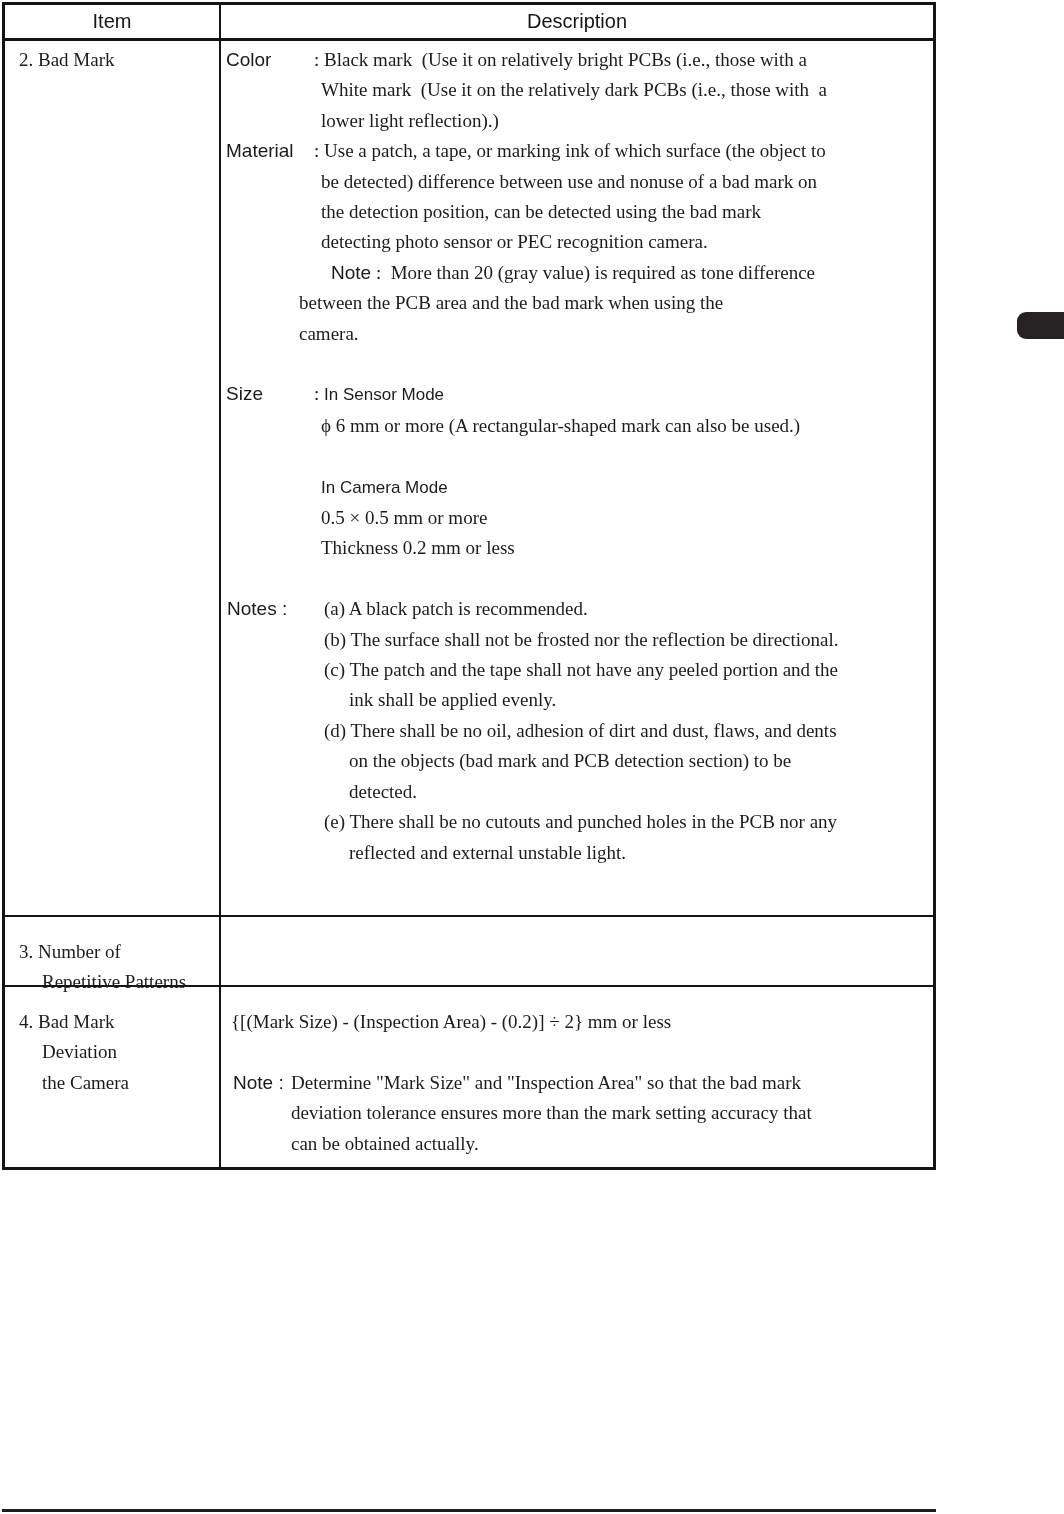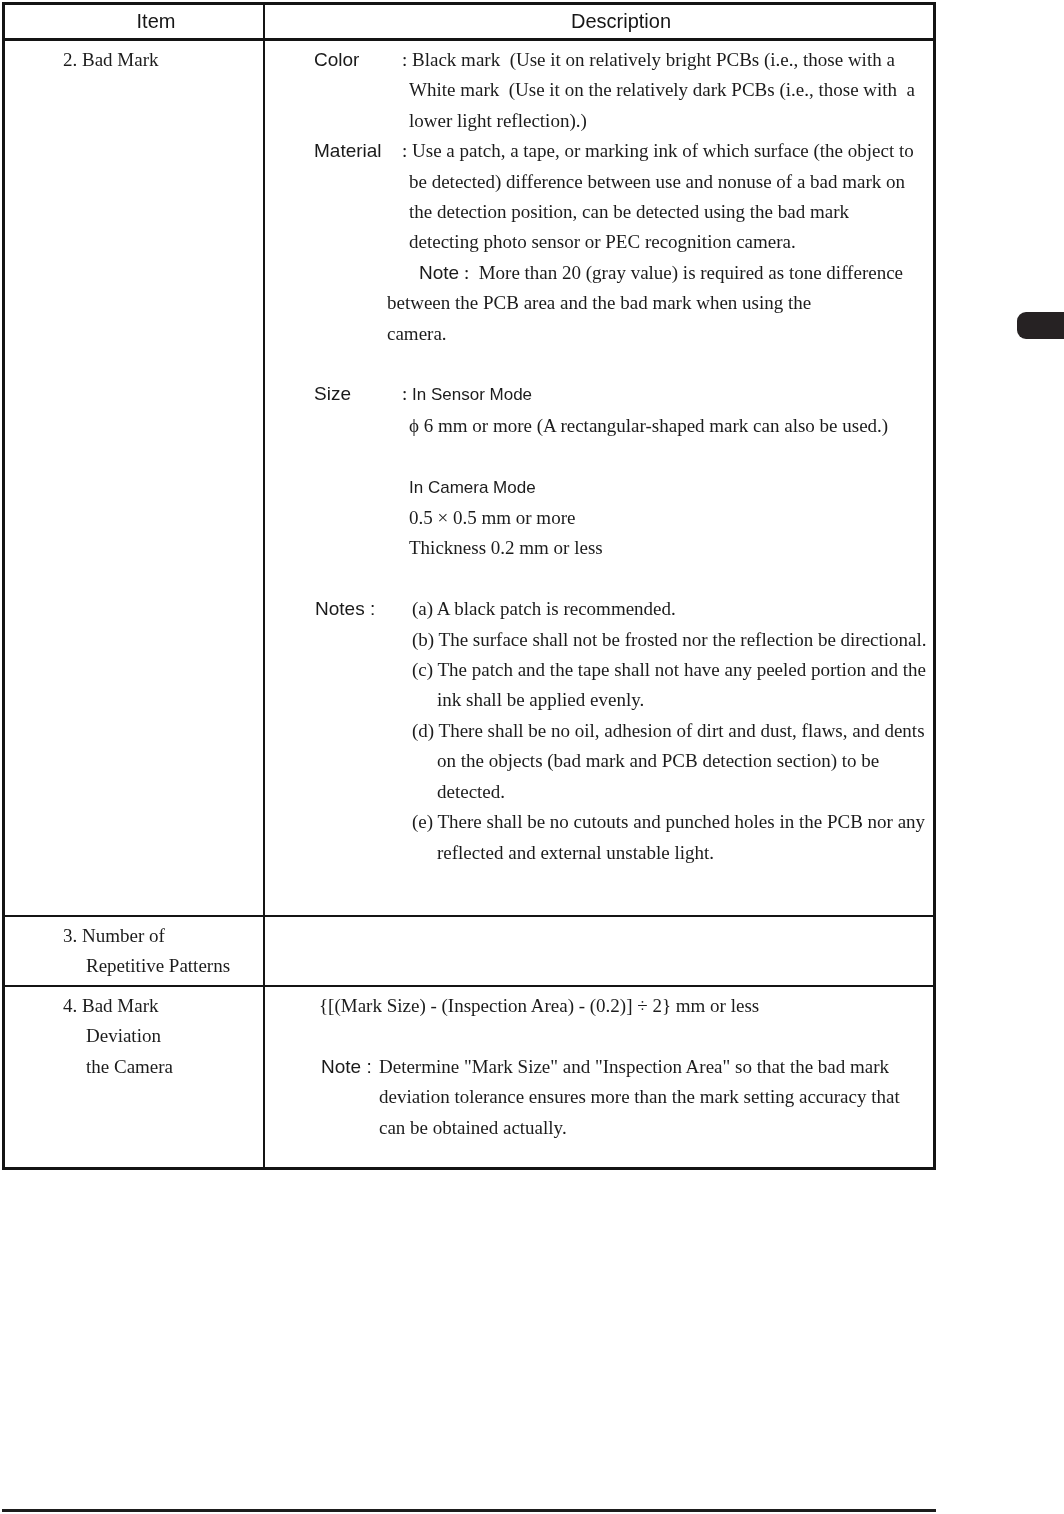--- a/index.html
+++ b/index.html
@@ -9,25 +9,25 @@
   }
   .doc-table {
     position:absolute; left:2px; top:2px; width:928px;
     border:3px solid #141414; background:#ffffff;
   }
   .row { display:flex; align-items:stretch; }
   .thead { height:33px; border-bottom:3px solid #141414; }
   .row-badmark { height:874px; }
   .row-repetitive { height:68px; border-top:2px solid #141414; }
   .row-deviation { height:180px; border-top:2px solid #141414; }
-  .cell { box-sizing:border-box;margin-left:44px; }
+  .cell { box-sizing:border-box; }
   .item-cell { width:216px; border-right:2px solid #141414; }
   .desc-cell { flex:1; min-width:0; }
   .row-badmark .cell { padding-top:4px; }
-  .row-repetitive .cell, .row-deviation .cell { padding-top:4px; }
+  .row-repetitive .cell, .row-deviation .cell { padding-top:20px; }
   .th {
     display:flex; align-items:center; justify-content:center;
     font-family:"Liberation Sans", sans-serif; font-size:20px; color:#161616;
   }
   .ln { position:relative; line-height:30.4px; font-size:19px; white-space:pre; }
   .lbl { font-family:"Liberation Sans", sans-serif; font-size:19px; color:#1a1a1a; }
   .sans { font-family:"Liberation Sans", sans-serif; font-size:17px; }
   .k-label { padding-left:5px; }
   .k-label .lbl { display:inline-block; width:88px; }
   .k-text { padding-left:100px; }

